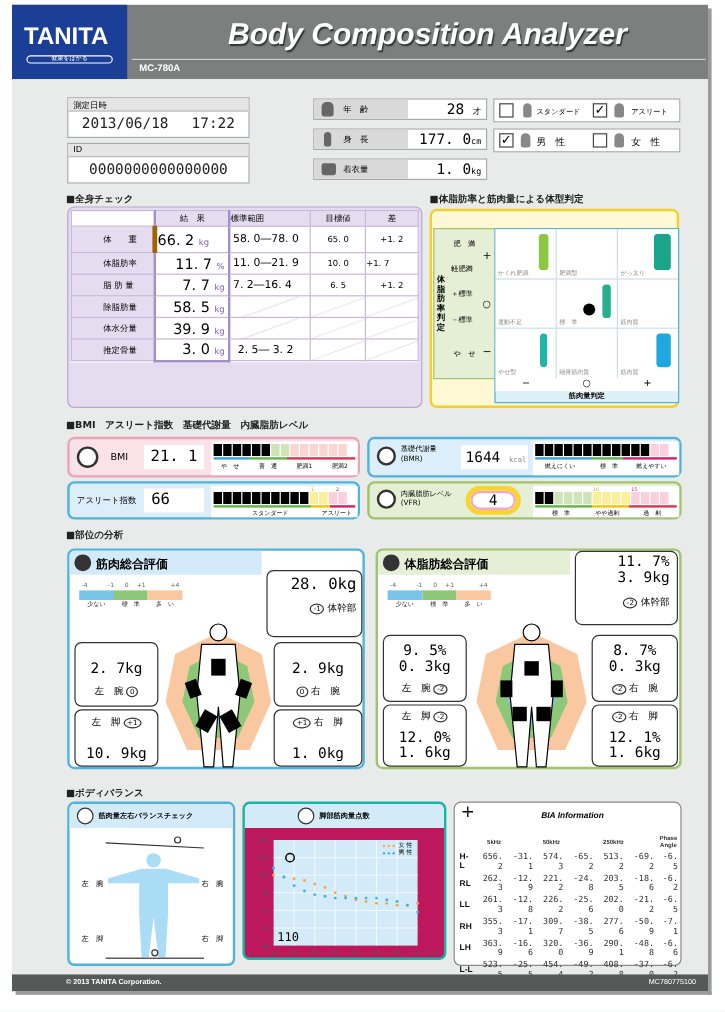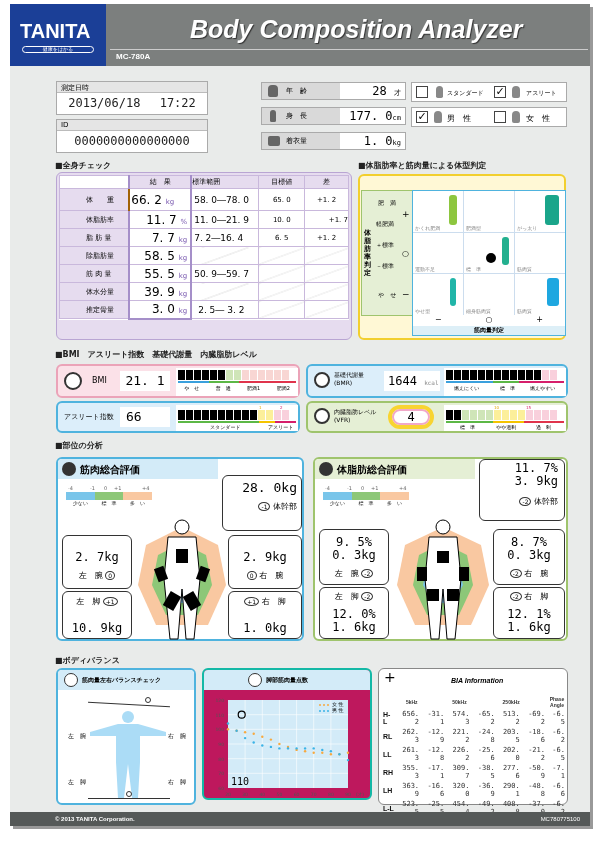--- a/index.html
+++ b/index.html
@@ -98,50 +98,43 @@
     <tbody>
         <tr style="height:13px">
       <td style="width:70px;background:#fff;height:12px"></td>
       <td style="width:62px;background:#e6dcef;text-align:center;border-left:2px solid #a58fc9;border-right:2px solid #a58fc9;height:12px">結　果</td>
       <td style="width:68px;background:#e6dcef;text-align:left;height:12px">標準範囲</td>
       <td style="width:46px;background:#e6dcef;text-align:center;height:12px">目標値</td>
       <td style="width:44px;background:#e6dcef;text-align:center;height:12px">差</td>
     </tr>
     <tr>
       <td style="background:#e6dcef;padding-left:26px;height:22px">体　　重</td>
-      <td style="text-align:center;padding-right:15px;border-left:2px solid #a16207;border-right:2px solid #a58fc9;font-size:12px"><span>66. 2</span> <span class="purple" style="font-size:7px">kg</span></td>
+      <td style="text-align:left;padding-right:15px;border-left:4px solid #a16207;border-right:2px solid #a58fc9;font-size:12px"><span>66. 2</span> <span class="purple" style="font-size:7px">kg</span></td>
       <td style="font-size:9px;padding-left:2px">58. 0―78. 0</td>
       <td style="text-align:center">65. 0</td>
       <td style="text-align:center">+1. 2</td>
     </tr>
     <tr>
       <td style="background:#e6dcef;padding-left:26px">体脂肪率</td>
       <td style="text-align:right;padding-right:3px;border-left:2px solid #a58fc9;border-right:2px solid #a58fc9;font-size:12px"><span>11. 7</span> <span class="purple" style="font-size:7px">%</span></td>
       <td style="font-size:9px;padding-left:2px">11. 0―21. 9</td>
       <td style="text-align:center">10. 0</td>
-      <td style="text-align:right">+1. 7</td>
+      <td style="text-align:left">+1. 7</td>
     </tr>
     <tr>
       <td style="background:#e6dcef;padding-left:26px">脂 肪 量</td>
       <td style="text-align:right;padding-right:3px;border-left:2px solid #a58fc9;border-right:2px solid #a58fc9;font-size:12px"><span>7. 7</span> <span class="purple" style="font-size:7px">kg</span></td>
       <td style="font-size:9px;padding-left:2px">7. 2―16. 4</td>
       <td style="text-align:center">6. 5</td>
       <td style="text-align:center">+1. 2</td>
     </tr>
     <tr>
       <td style="background:#e6dcef;padding-left:26px">除脂肪量</td>
       <td style="text-align:right;padding-right:3px;border-left:2px solid #a58fc9;border-right:2px solid #a58fc9;font-size:12px"><span>58. 5</span> <span class="purple" style="font-size:7px">kg</span></td>
       <td style="background:linear-gradient(160deg,#fff 48%,#ddd 50%,#fff 52%)"></td>
-      <td style="background:linear-gradient(160deg,#fff 48%,#ddd 50%,#fff 52%)"></td>
-      <td style="background:linear-gradient(160deg,#fff 48%,#ddd 50%,#fff 52%)"></td>
-    </tr>
-    <tr>
-      <td style="background:#e6dcef;padding-left:26px">筋 肉 量</td>
-      <td style="text-align:right;padding-right:3px;border-left:2px solid #a58fc9;border-right:2px solid #a58fc9;font-size:12px"><span>55. 5</span> <span class="purple" style="font-size:7px">kg</span></td>
-      <td style="font-size:9px;padding-left:2px">50. 9―59. 7</td>
       <td style="background:linear-gradient(160deg,#fff 48%,#ddd 50%,#fff 52%)"></td>
       <td style="background:linear-gradient(160deg,#fff 48%,#ddd 50%,#fff 52%)"></td>
     </tr>
     <tr>
       <td style="background:#e6dcef;padding-left:26px">体水分量</td>
       <td style="text-align:right;padding-right:3px;border-left:2px solid #a58fc9;border-right:2px solid #a58fc9;font-size:12px"><span>39. 9</span> <span class="purple" style="font-size:7px">kg</span></td>
       <td style="background:linear-gradient(160deg,#fff 48%,#ddd 50%,#fff 52%)"></td>
       <td style="background:linear-gradient(160deg,#fff 48%,#ddd 50%,#fff 52%)"></td>
       <td style="background:linear-gradient(160deg,#fff 48%,#ddd 50%,#fff 52%)"></td>
     </tr>

